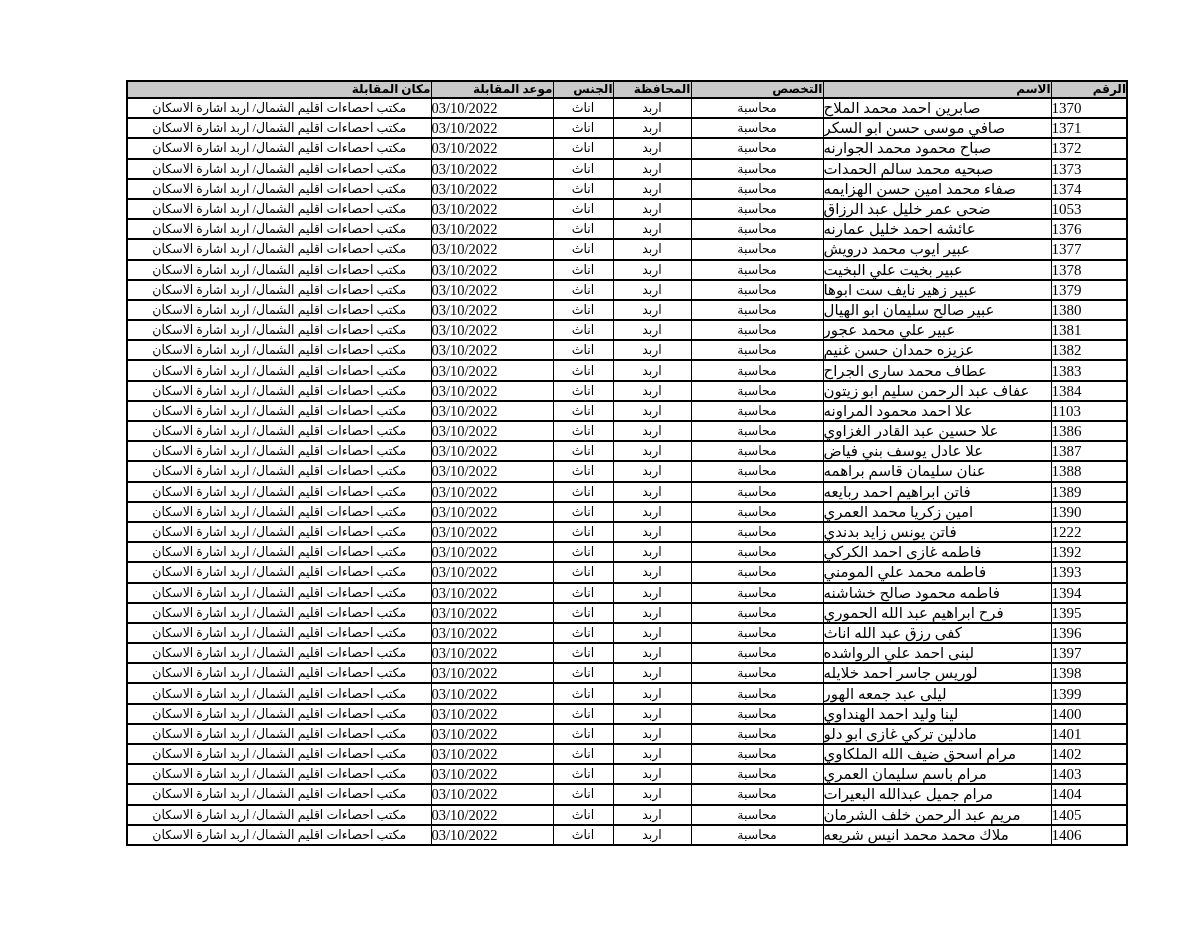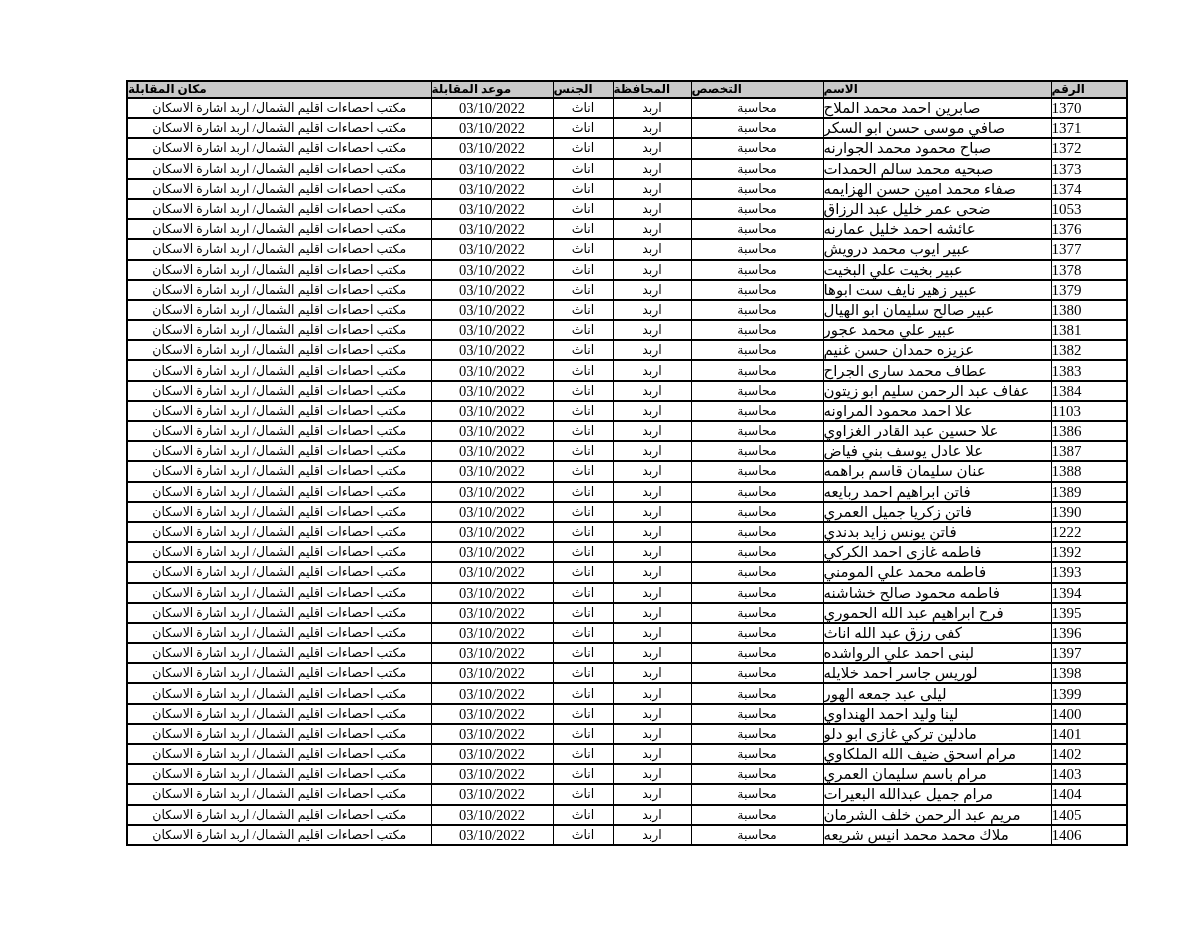--- a/index.html
+++ b/index.html
@@ -34,21 +34,21 @@
     border-bottom: 2px solid #000000;
     overflow: hidden;
     white-space: nowrap;
     padding: 0;
     vertical-align: middle;
   }
   table.schedule thead th {
     background: #c9c9c9;
     font-weight: bold;
     font-size: 12px;
-    text-align: left;
+    text-align: right;
     height: 15px;
     line-height: 15px;
   }
   table.schedule tbody td {
     height: 18.2px;
     line-height: 18px;
   }
   td.col-number {
     direction: ltr;
     text-align: left;
@@ -61,21 +61,21 @@
     font-size: 15px;
   }
   td.col-specialization,
   td.col-governorate,
   td.col-gender {
     text-align: center;
     font-size: 12.5px;
   }
   td.col-date {
     direction: ltr;
-    text-align: center;
+    text-align: left;
     font-size: 14.5px;
   }
   td.col-location {
     text-align: center;
     font-size: 12.5px;
   }
   col.c-number { width: 76px; }
   col.c-name { width: 228px; }
   col.c-specialization { width: 132px; }
   col.c-governorate { width: 78px; }
@@ -284,21 +284,21 @@
           <td class="col-number">1389</td>
           <td class="col-name">فاتن ابراهيم احمد ربايعه</td>
           <td class="col-specialization">محاسبة</td>
           <td class="col-governorate">اربد</td>
           <td class="col-gender">اناث</td>
           <td class="col-date">03/10/2022</td>
           <td class="col-location">مكتب احصاءات اقليم الشمال/ اربد اشارة الاسكان</td>
         </tr>
         <tr>
           <td class="col-number">1390</td>
-          <td class="col-name">فاتن زكريا جميل العمري</td>
+          <td class="col-name">امين زكريا محمد العمري</td>
           <td class="col-specialization">محاسبة</td>
           <td class="col-governorate">اربد</td>
           <td class="col-gender">اناث</td>
           <td class="col-date">03/10/2022</td>
           <td class="col-location">مكتب احصاءات اقليم الشمال/ اربد اشارة الاسكان</td>
         </tr>
         <tr>
           <td class="col-number">1222</td>
           <td class="col-name">فاتن يونس زايد بدندي</td>
           <td class="col-specialization">محاسبة</td>

